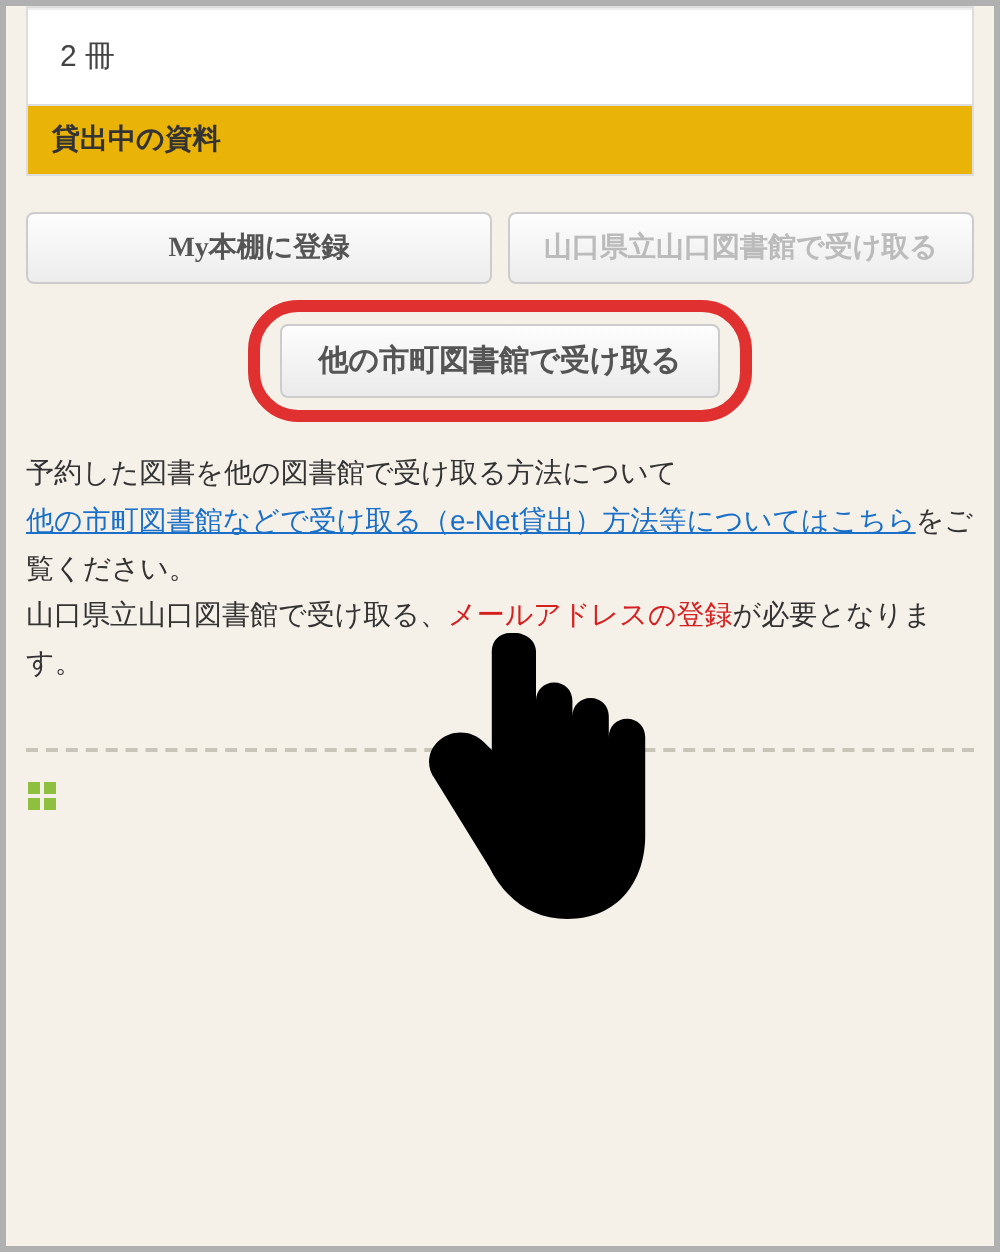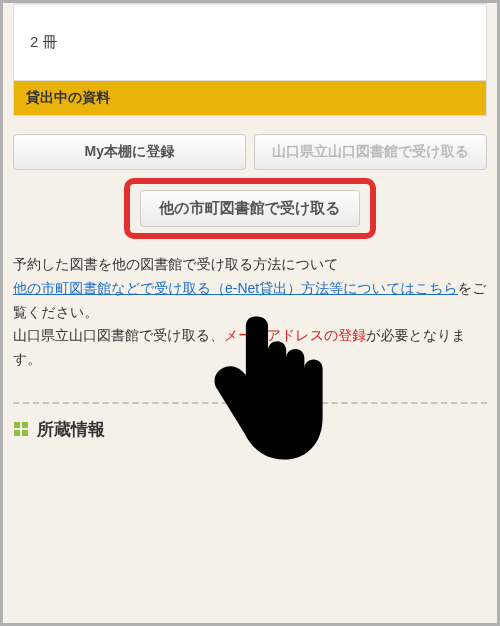--- a/index.html
+++ b/index.html
@@ -20,21 +20,21 @@
     }
     .info-row-header {
       background: #eab308;
       padding: 8px 12px;
       font-size: 14px;
       font-weight: bold;
       color: #333;
       border-top: 1px solid #ddd;
     }
     .info-row-value {
-      padding: 28px 16px;
+      padding: 14px 16px;
       font-size: 15px;
       color: #444;
       border-top: 1px solid #eee;
     }
     .button-row {
       margin: 18px 10px 8px;
       display: flex;
       gap: 8px;
       justify-content: center;
     }
@@ -42,32 +42,33 @@
       flex: 1;
       background: linear-gradient(#fdfdfd, #ececec);
       border: 1px solid #ccc;
       border-radius: 4px;
       padding: 8px 4px;
       font-size: 14px;
       font-weight: bold;
       color: #555;
       text-align: center;
       cursor: pointer;
+      font-family: Liberation Serif, serif;
     }
     .btn.disabled { color: #bbb; }
     .center-btn-row {
       margin: 6px 10px 14px;
       display: flex;
       justify-content: center;
       position: relative;
       z-index: 2;
     }
     .highlight-frame {
       border: 6px solid #e03030;
-      border-radius: 10px;
+      border-radius: 25px;
       padding: 6px 10px;
       display: inline-block;
     }
     .center-btn {
       background: linear-gradient(#fdfdfd, #eaeaea);
       border: 1px solid #ccc;
       border-radius: 4px;
       padding: 8px 18px;
       font-size: 15px;
       font-weight: bold;
@@ -143,21 +144,20 @@
   </div>
 </div>
 
 <div class="section-header">
   <span class="section-icon">
       <span></span>
       <span></span>
       <span></span>
       <span></span>
     </span>
-  <span>所蔵情報</span>
 </div>
 
 <svg class="cursor" viewBox="0 0 100 130">
   <path d="M 40 10
            C 36 10 33 13 33 17
            L 33 55
            L 30 52
            C 25 47 17 47 12 52
            C 8 56 8 62 11 66
            L 32 100

